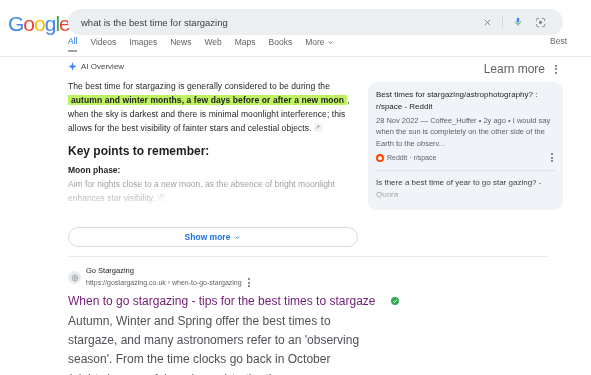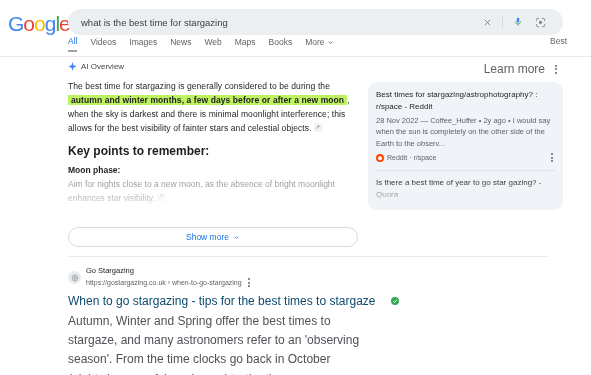--- a/index.html
+++ b/index.html
@@ -151,41 +151,41 @@
     pointer-events: none;
   }
 
   
   .showmore-wrap { padding-left: 68px; margin-top: 4px; }
   .showmore {
     width: 290px; height: 20px;
     border: 1px solid #dadce0; border-radius: 14px;
     background: #fff; cursor: pointer;
     display: flex; align-items: center; justify-content: center; gap: 4px;
-    font-size: 8.5px; color: #1a73e8; font-weight: 400;
+    font-size: 8.5px; color: #1a73e8; font-weight: 700;
   }
   .chev-blue { width: 7px; height: 7px; display: block; }
 
   .divider-thin {
     margin: 9px 0 0 68px; width: 480px; height: 1px; background: #ebebeb;
   }
 
   
   .result { padding-left: 68px; padding-top: 9px; }
   .res-head { display: flex; align-items: center; gap: 5px; }
   .favicon {
     width: 13px; height: 13px; border-radius: 50%;
     background: #e8eaed; flex: none;
     display: flex; align-items: center; justify-content: center;
   }
   .res-site { font-size: 7.5px; color: #202124; line-height: 1.3; }
   .res-url-row { display: flex; align-items: center; gap: 4px; }
   .res-url { font-size: 7px; color: #5f6368; }
   .res-title {
-    font-size: 12px; color: #0c4a6e; margin-top: 5px; cursor: pointer;
+    font-size: 12px; color: #701a75; margin-top: 5px; cursor: pointer;
     display: flex; align-items: center; gap: 16px; font-weight: 400;
   }
   .verified {
     width: 8px; height: 8px; border-radius: 50%; background: #34A853;
     display: inline-flex; align-items: center; justify-content: center; flex: none;
   }
   .res-desc {
     font-size: 12px; line-height: 1.6; color: #4d5156;
     margin-top: 4px; width: 295px;
   }

